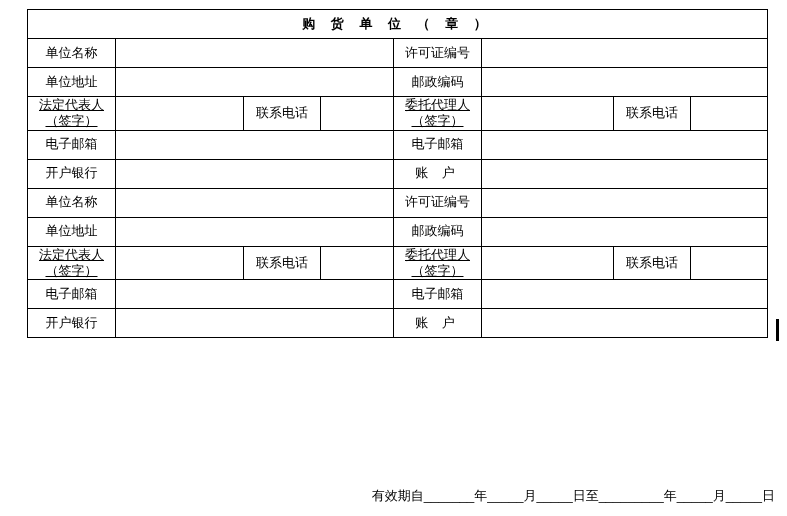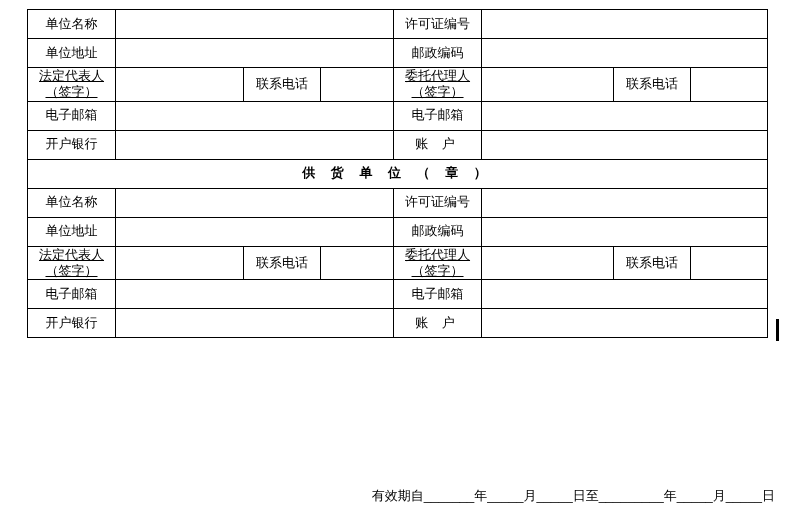--- a/index.html
+++ b/index.html
@@ -96,20 +96,23 @@
       <col style="width:77px">
       <col style="width:73px">
       <col style="width:88px">
       <col style="width:132px">
       <col style="width:77px">
       <col style="width:77px">
     </colgroup>
     <tbody>
 
       <tr>
+        <td class="section-title" colspan="8">购 货 单 位 （ 章 ）</td>
+      </tr>
+      <tr>
         <td class="label">单位名称</td>
         <td class="blank" colspan="3"></td>
         <td class="label">许可证编号</td>
         <td class="blank" colspan="3"></td>
       </tr>
       <tr>
         <td class="label">单位地址</td>
         <td class="blank" colspan="3"></td>
         <td class="label">邮政编码</td>
         <td class="blank" colspan="3"></td>
@@ -136,23 +139,20 @@
         <td class="label">电子邮箱</td>
         <td class="blank" colspan="3"></td>
       </tr>
       <tr>
         <td class="label">开户银行</td>
         <td class="blank" colspan="3"></td>
         <td class="label wide-space">账  户</td>
         <td class="blank" colspan="3"></td>
       </tr>
 
-      <tr>
-        <td class="section-title" colspan="8">供 货 单 位 （ 章 ）</td>
-      </tr>
       <tr>
         <td class="label">单位名称</td>
         <td class="blank" colspan="3"></td>
         <td class="label">许可证编号</td>
         <td class="blank" colspan="3"></td>
       </tr>
       <tr>
         <td class="label">单位地址</td>
         <td class="blank" colspan="3"></td>
         <td class="label">邮政编码</td>

